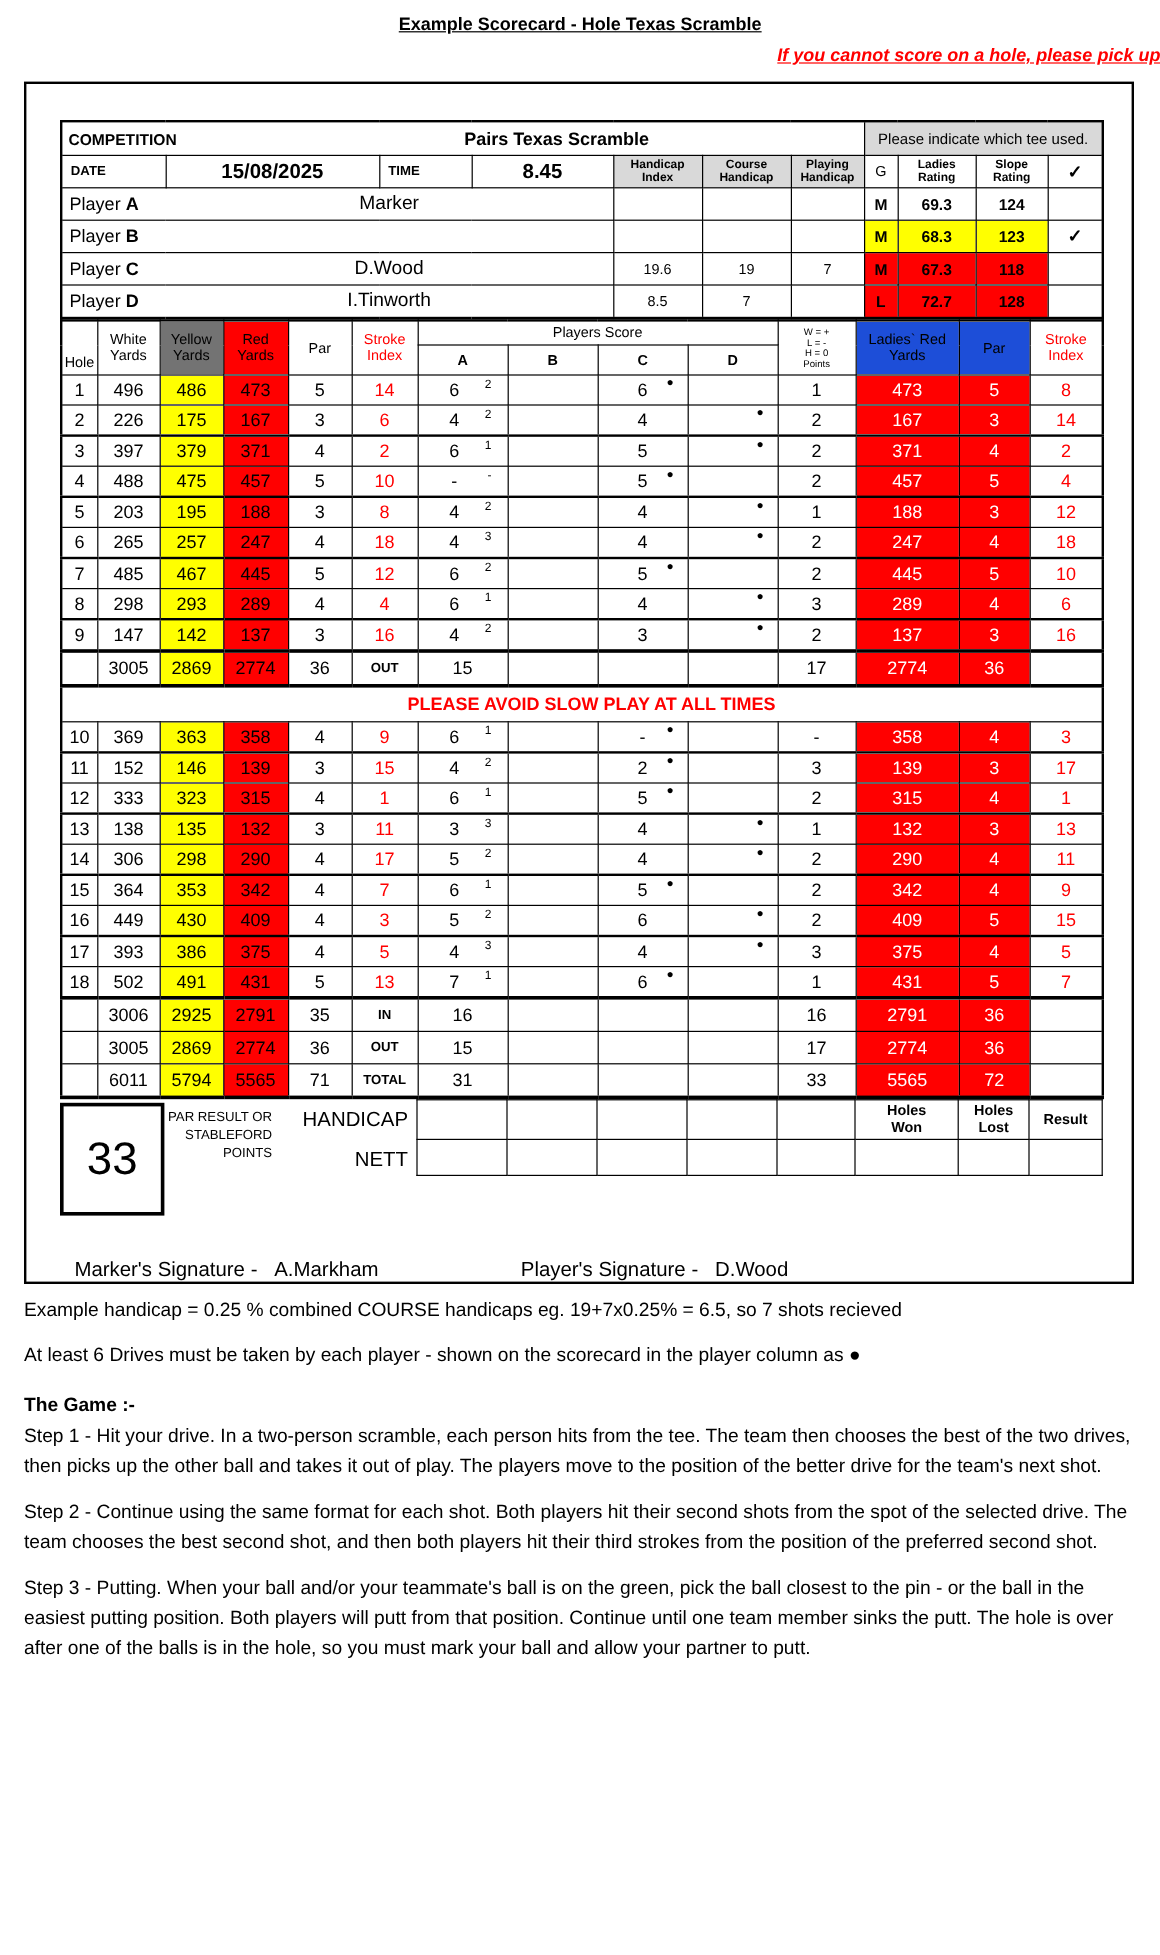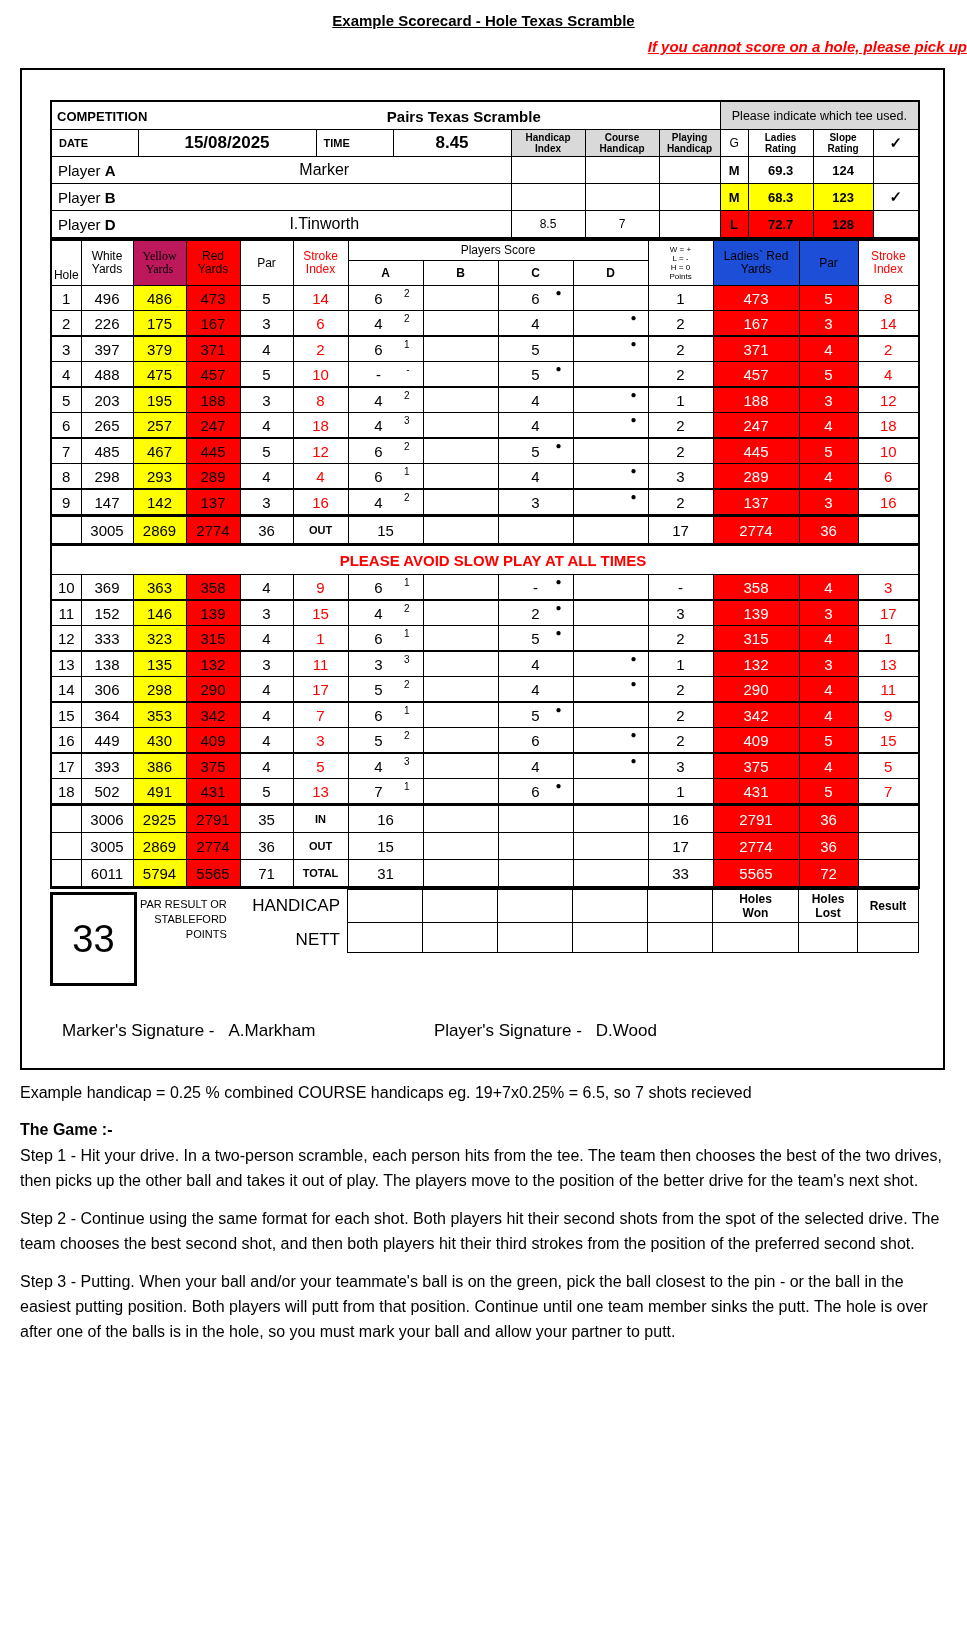--- a/index.html
+++ b/index.html
@@ -34,21 +34,21 @@
   .p-name{border-left:hidden;font-size:16px;}
   .p-num{font-size:12px;}
   .p-tee{font-size:13px;font-weight:bold;}
   .t-yellow{background:#FFFF00;}
   .t-red{background:#FF0000;}
 
   
   .main-table{width:868px;border:2px solid #000;}
   .hh{font-size:12px;line-height:13px;font-weight:normal;}
   .h-hole{vertical-align:bottom;padding-bottom:3px;}
-  .yy-h{background:#be185d;font-family:Liberation Serif, serif;}
+  .yy-h{background:#737373;}
   .ry-h{background:#FF0000;}
   .si-h{color:#FF0000;}
   .ps-h{height:19px;}
   .h2 td{height:24px;font-weight:bold;font-size:12px;}
   .pts-h div{font-size:8px;line-height:9px;}
   .lr-h,.lp-h{background:#1d4ed8;}
   .lsi-h{color:#FF0000;}
 
   .score-row td{height:24px;font-size:15px;}
   .hole-c{font-size:14px;}
@@ -158,20 +158,31 @@
             <td class="p-name" colspan="3"></td>
             <td class="p-num"></td>
             <td class="p-num"></td>
             <td class="p-num"></td>
             <td class="p-tee t-yellow">M</td>
             <td class="p-tee t-yellow">68.3</td>
             <td class="p-tee t-yellow">123</td>
             <td class="tick-cell">✓</td>
           </tr>
           <tr class="player-row">
+            <td class="p-lbl"><span>Player </span><b>C</b></td>
+            <td class="p-name" colspan="3">D.Wood</td>
+            <td class="p-num">19.6</td>
+            <td class="p-num">19</td>
+            <td class="p-num">7</td>
+            <td class="p-tee t-red">M</td>
+            <td class="p-tee t-red">67.3</td>
+            <td class="p-tee t-red">118</td>
+            <td class="tick-cell"></td>
+          </tr>
+          <tr class="player-row">
             <td class="p-lbl"><span>Player </span><b>D</b></td>
             <td class="p-name" colspan="3">I.Tinworth</td>
             <td class="p-num">8.5</td>
             <td class="p-num">7</td>
             <td class="p-num"></td>
             <td class="p-tee t-red">L</td>
             <td class="p-tee t-red">72.7</td>
             <td class="p-tee t-red">128</td>
             <td class="tick-cell"></td>
           </tr>
@@ -654,17 +665,18 @@
       <span class="sig2">
         <span>Player's Signature -</span><span class="sig-name">D.Wood</span>
       </span>
     </div>
 
   </div>
 </div>
 
 <div class="notes">
   <p>Example handicap = 0.25 % combined COURSE handicaps eg. 19+7x0.25% = 6.5, so 7 shots recieved</p>
+  <p class="gap">At least 6 Drives must be taken by each player - shown on the scorecard in the player column as ●</p>
   <p class="game-heading">The Game :-</p>
   <p class="step">Step 1 - Hit your drive. In a two-person scramble, each person hits from the tee. The team then chooses the best of the two drives, then picks up the other ball and takes it out of play. The players move to the position of the better drive for the team's next shot.</p>
   <p class="step">Step 2 - Continue using the same format for each shot. Both players hit their second shots from the spot of the selected drive. The team chooses the best second shot, and then both players hit their third strokes from the position of the preferred second shot.</p>
   <p class="step">Step 3 - Putting. When your ball and/or your teammate's ball is on the green, pick the ball closest to the pin - or the ball in the easiest putting position. Both players will putt from that position. Continue until one team member sinks the putt. The hole is over after one of the balls is in the hole, so you must mark your ball and allow your partner to putt.</p>
 </div>
 
 </body></html>

